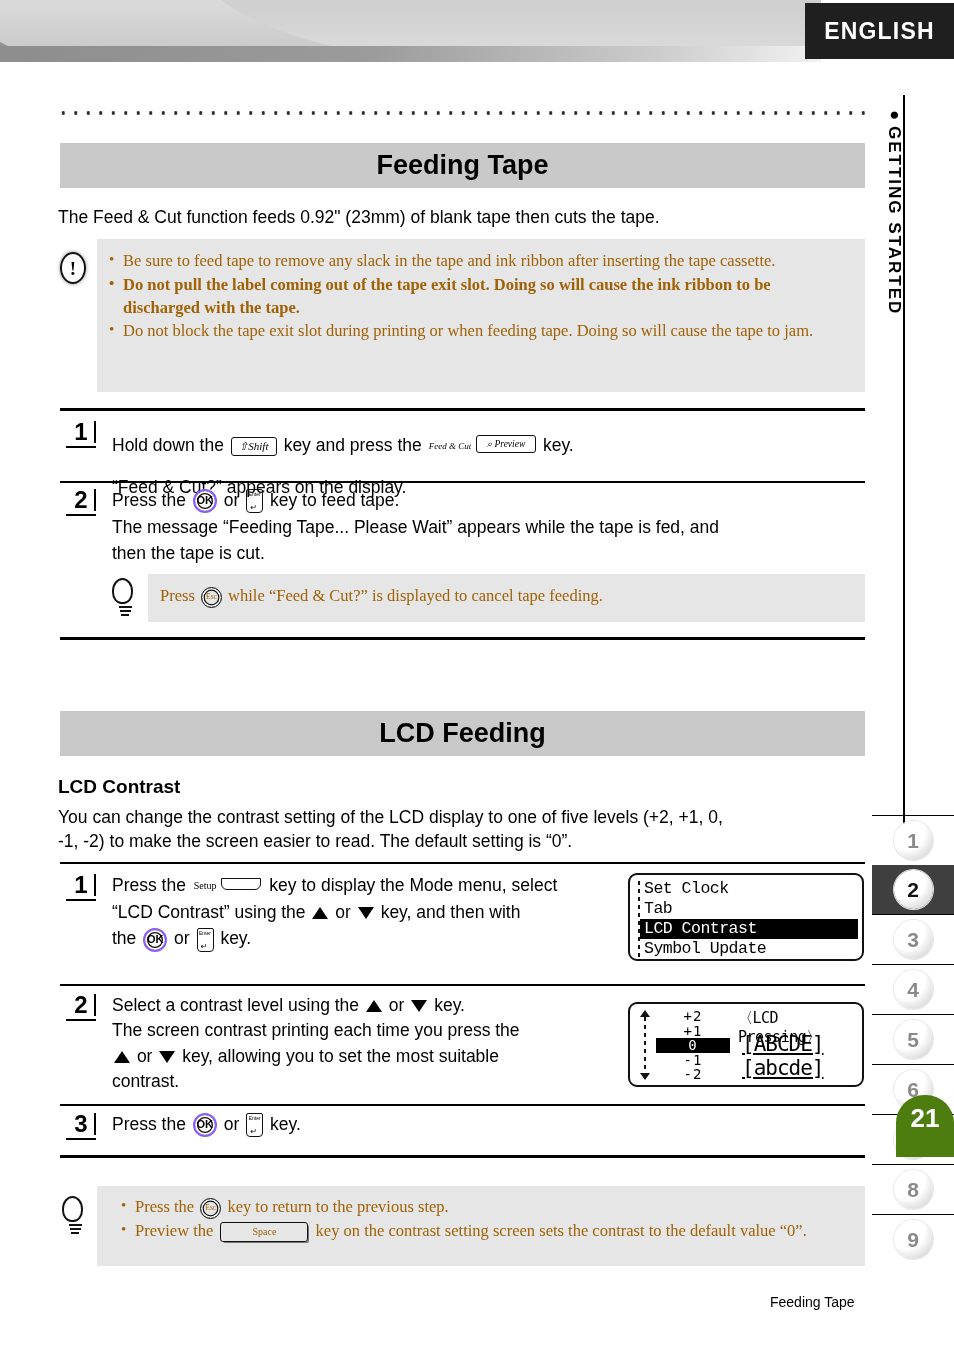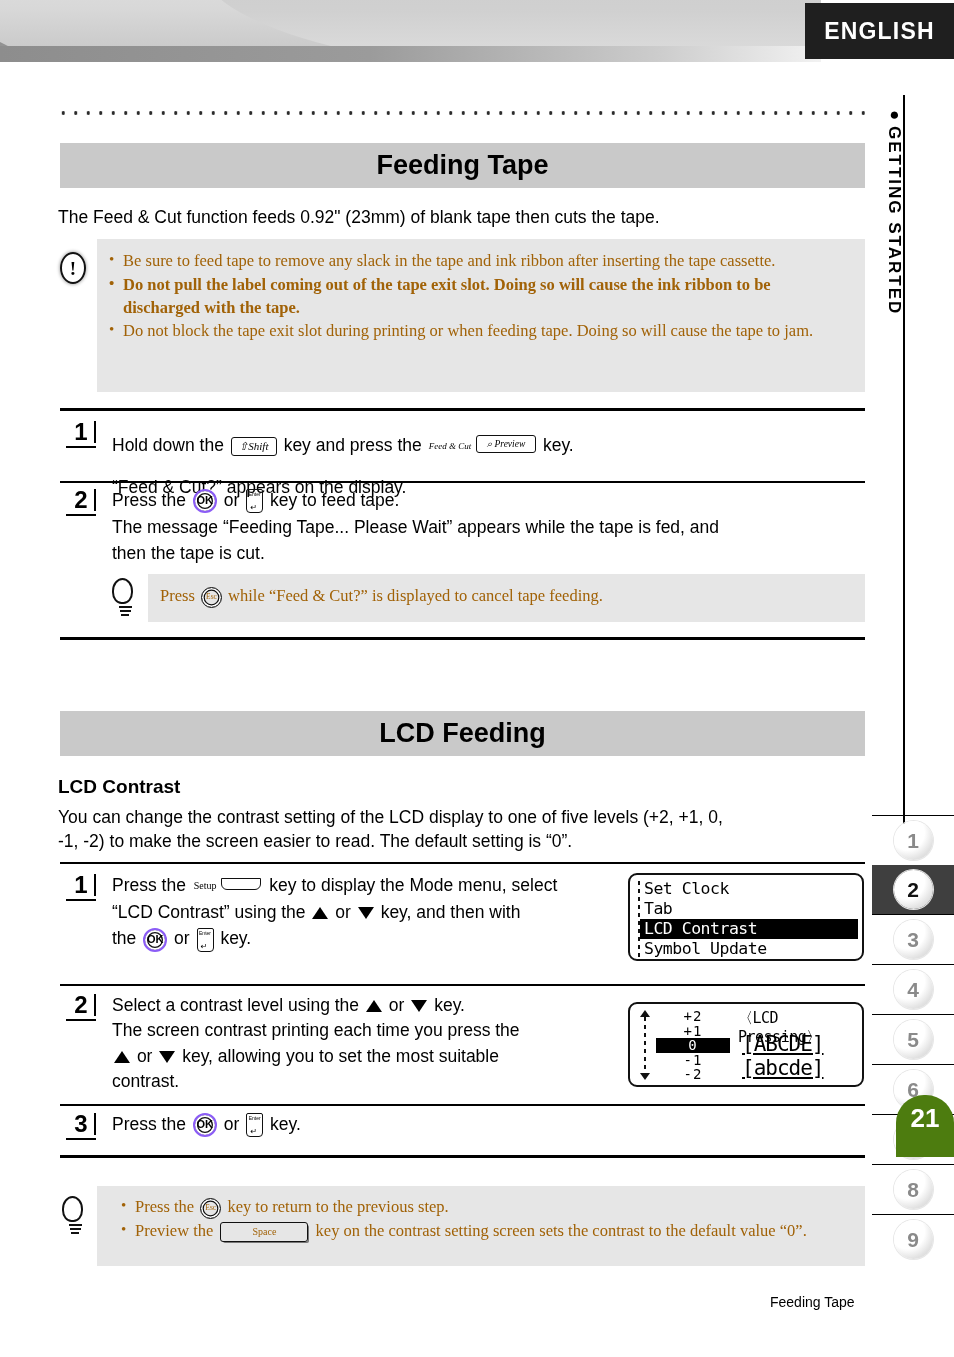--- a/index.html
+++ b/index.html
@@ -192,21 +192,21 @@
   }
   .arrow-up{border-left:8px solid transparent;border-right:8px solid transparent;border-bottom:12px solid #000;}
   .arrow-dn{border-left:8px solid transparent;border-right:8px solid transparent;border-top:12px solid #000;}
 
   
   .lcd{
     position:absolute;background:#fff;border:2.2px solid #111;border-radius:9px;
     font-family:"DejaVu Sans Mono", monospace;
     box-sizing:border-box;overflow:hidden;
   }
-  .lcd-menu{left:628px;width:236px;height:88px;padding:4px 0 0 10px;}
+  .lcd-menu{left:628px;width:236px;height:88px;padding:4px 0 0 10px;font-family:Liberation Mono, monospace;}
   .lcd-row{font-size:16.5px;line-height:20px;letter-spacing:-0.5px;white-space:nowrap;padding-left:4px;}
   .lcd-row.sel{background:#000;color:#fff;margin-right:4px;}
   .lcd-dashed{
     position:absolute;left:8px;top:6px;width:2px;height:76px;
     background:repeating-linear-gradient(180deg,#111 0 4px,transparent 4px 8px);
   }
   .lcd-contrast{left:628px;width:236px;height:85px;}
   .lcd-left{position:absolute;left:26px;top:5px;width:74px;text-align:center;}
   .lcl{font-size:14px;line-height:14.5px;letter-spacing:1px;}
   .lcl.sel{background:#000;color:#fff;}

